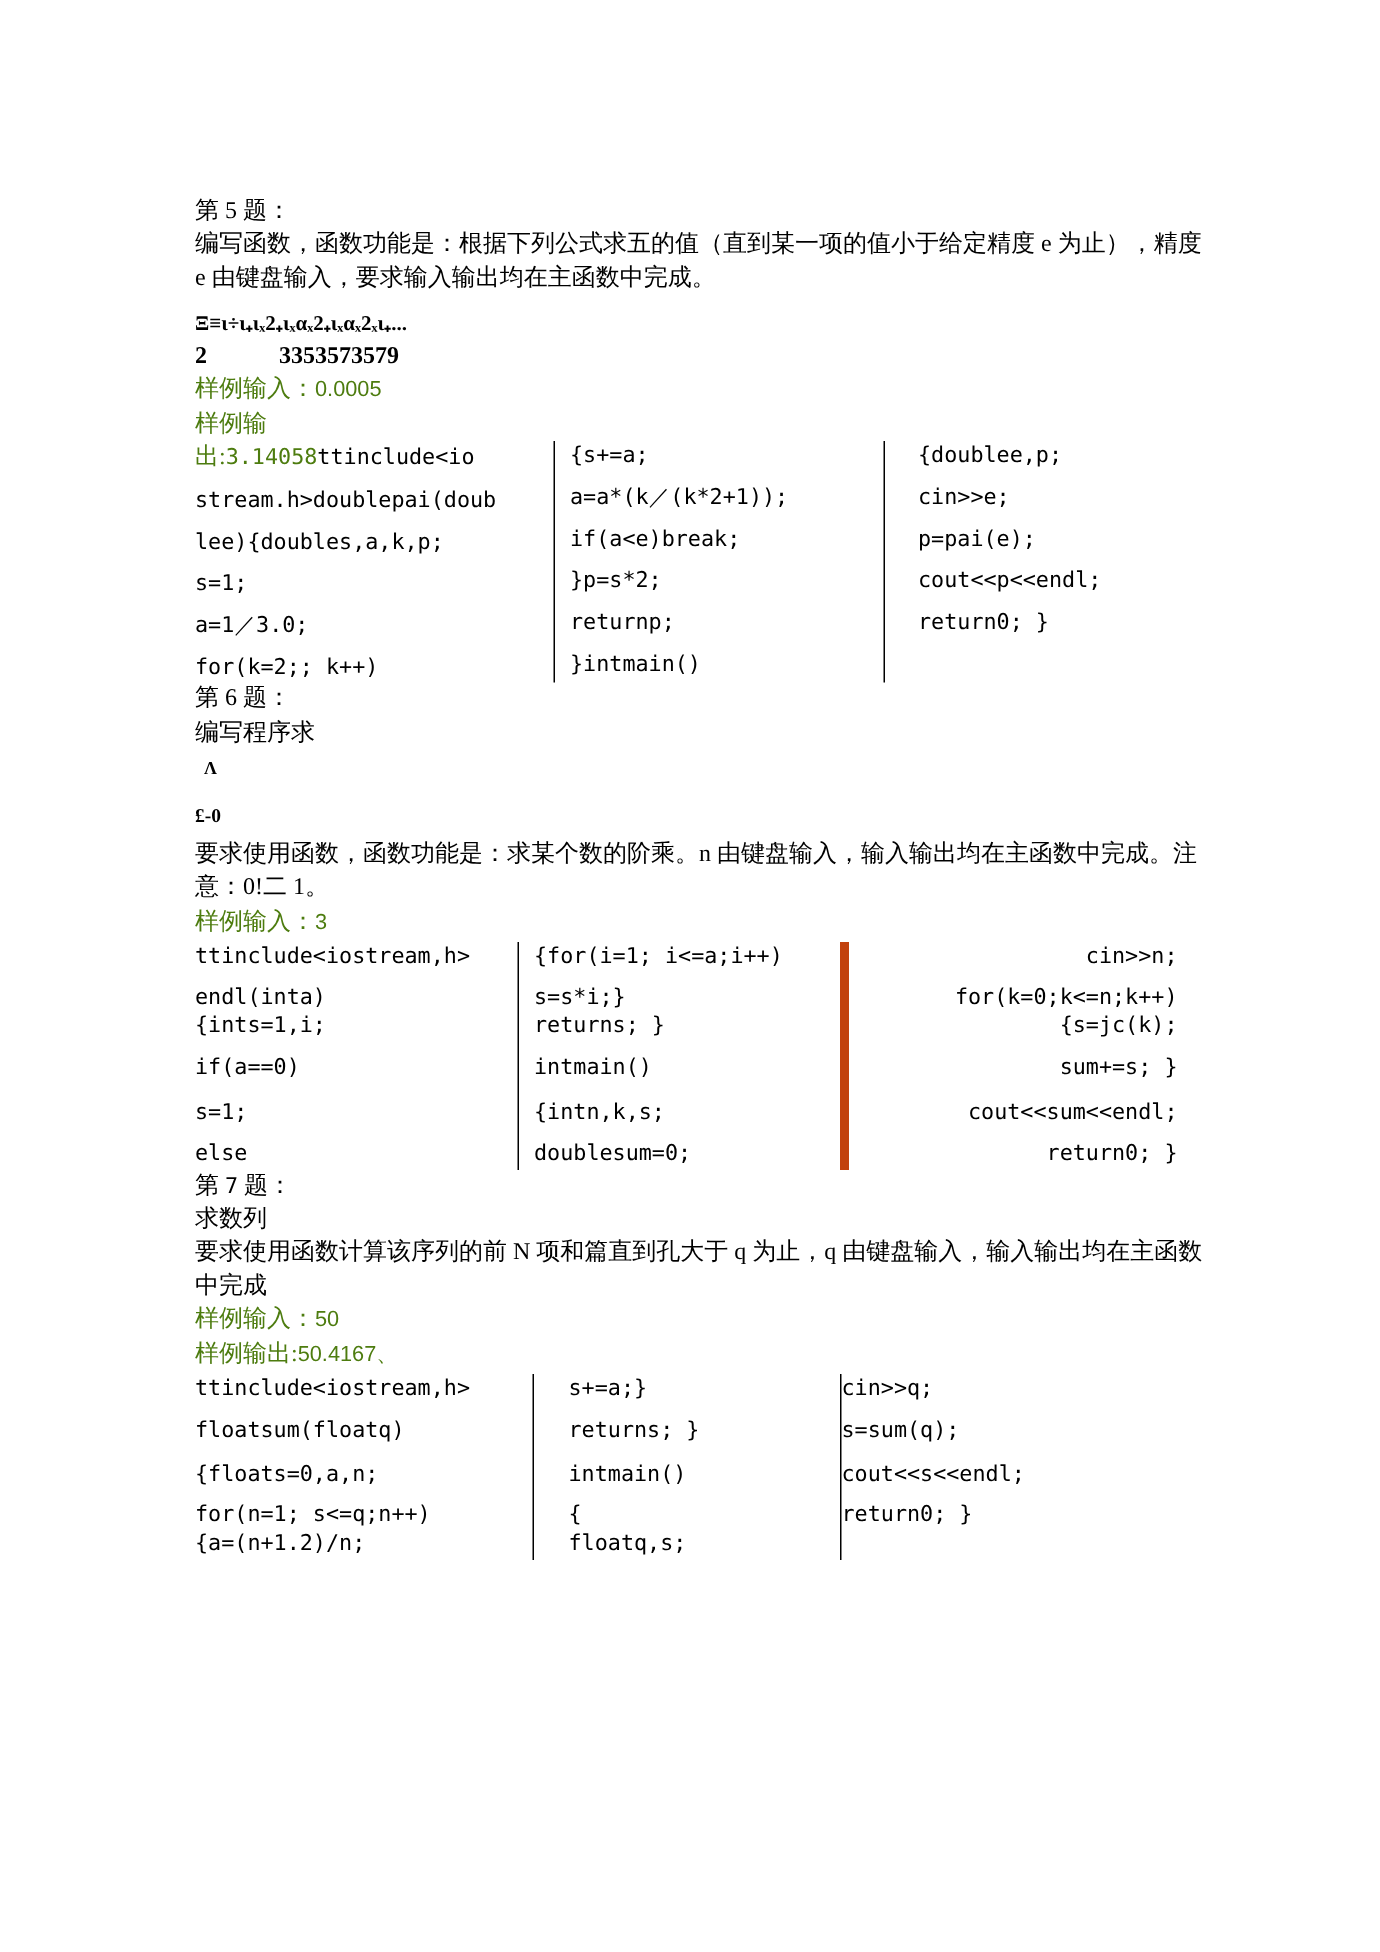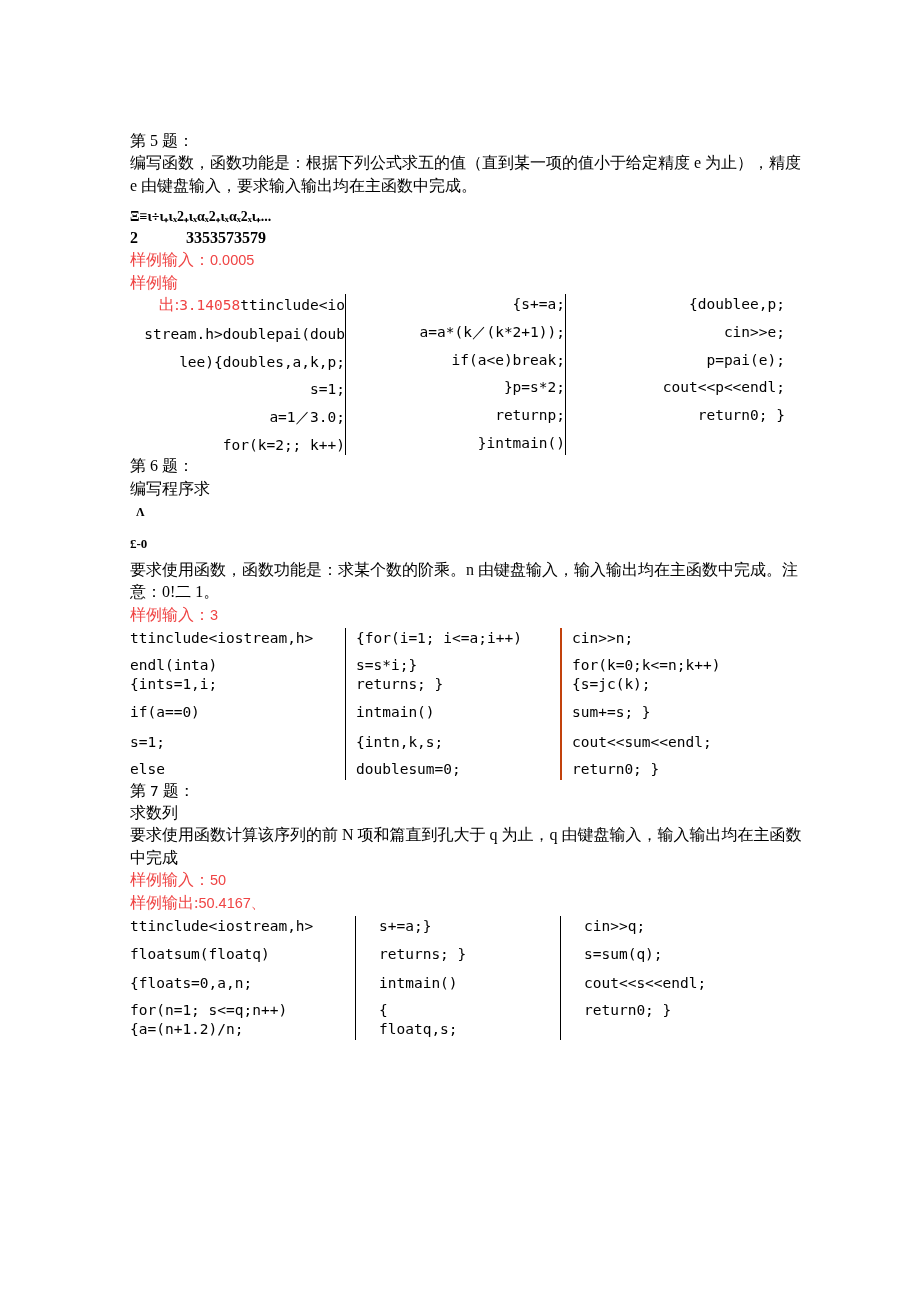--- a/index.html
+++ b/index.html
@@ -27,55 +27,54 @@
     font-weight: bold;
     font-size: 14px;
     margin-top: 10px;
   }
   .formula-bold2 {
     font-family: "Times New Roman", serif;
     font-weight: bold;
     font-size: 16px;
   }
   .blue {
-    color: #ef4444;
+    color: #4d7c0f;
   }
   .mono {
     font-family: "NSimSun", "SimSun", monospace;
     font-size: 14.5px;
     letter-spacing: 0;
   }
   .mono-val {
     font-family: Liberation Sans, sans-serif;
     font-size: 14.5px;
   }
 
   .q5table {
     display: flex;
-    text-align: right;
   }
   .q5col1 { width: 215px; }
-  .q5col2 { width: 220px; border-left:1px solid #000; box-sizing: border-box;}
+  .q5col2 { width: 220px; border-left:1px solid #000; padding-left: 10px; box-sizing: border-box; margin-left: 24px;}
   .q5col3 { width: 220px; border-left:1px solid #000; padding-left: 22px; box-sizing: border-box;}
 
   .q6table {
     display: flex;
     margin-top: 2px;
   }
   .q6col1 { width: 215px; }
   .q6col2 { width: 215px; border-left:1px solid #000; padding-left: 10px; box-sizing: border-box;}
-  .q6col3 { width: 225px; border-left:2px solid #c2410c; padding-left: 10px; box-sizing: border-box;}
+  .q6col3 { width: 225px; border-left:6px solid #c2410c; padding-left: 10px; box-sizing: border-box; text-align: right;}
 
   .q7table {
     display: flex;
     margin-top: 2px;
   }
   .q7col1 { width: 225px; }
   .q7col2 { width: 205px; border-left:1px solid #000; padding-left: 23px; box-sizing: border-box;}
-  .q7col3 { width: 225px; border-left:1px solid #000; padding-left: 23px; box-sizing: border-box;}
+  .q7col3 { width: 225px; border-left:1px solid #000; padding-left: 0; box-sizing: border-box;}
 
   .tight { line-height: 1.35; }
   .spaced > div { margin-bottom: 7.5px; }
   .spaced > div:last-child { margin-bottom: 0; }
 
   .small-sym {
     font-family: "Times New Roman", serif;
     font-weight: bold;
     font-size: 12px;
     margin-top: 4px;

